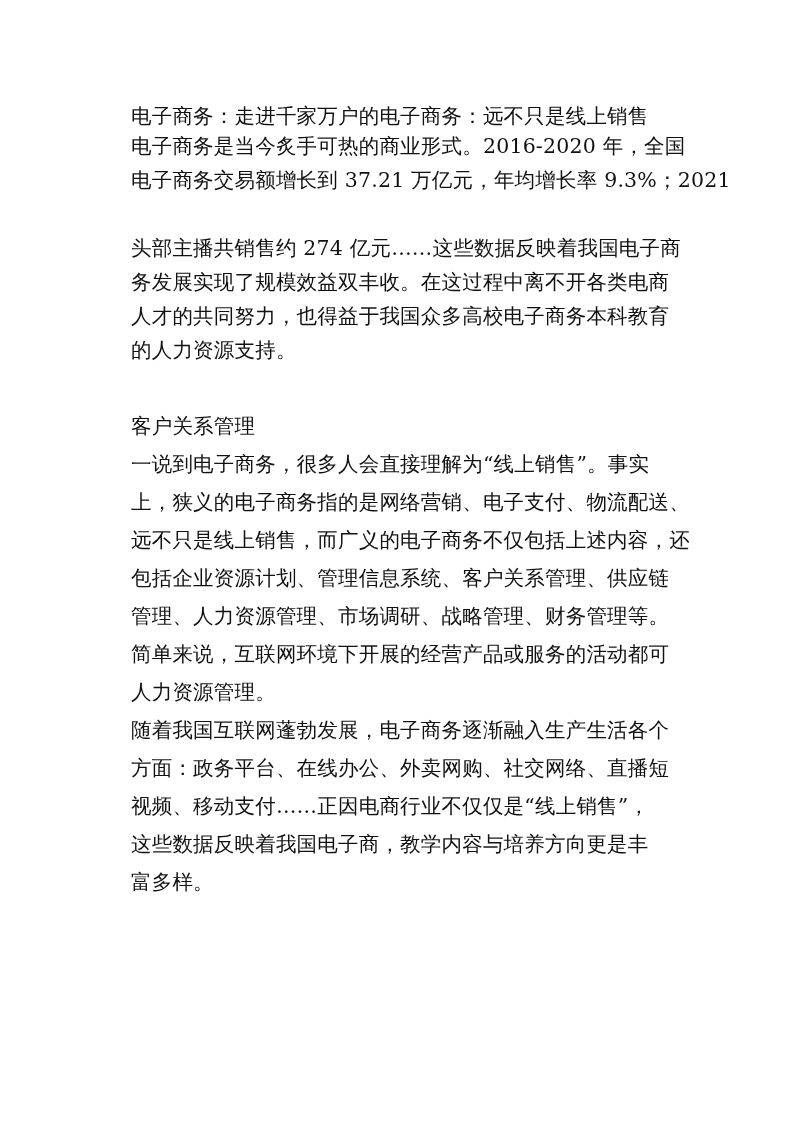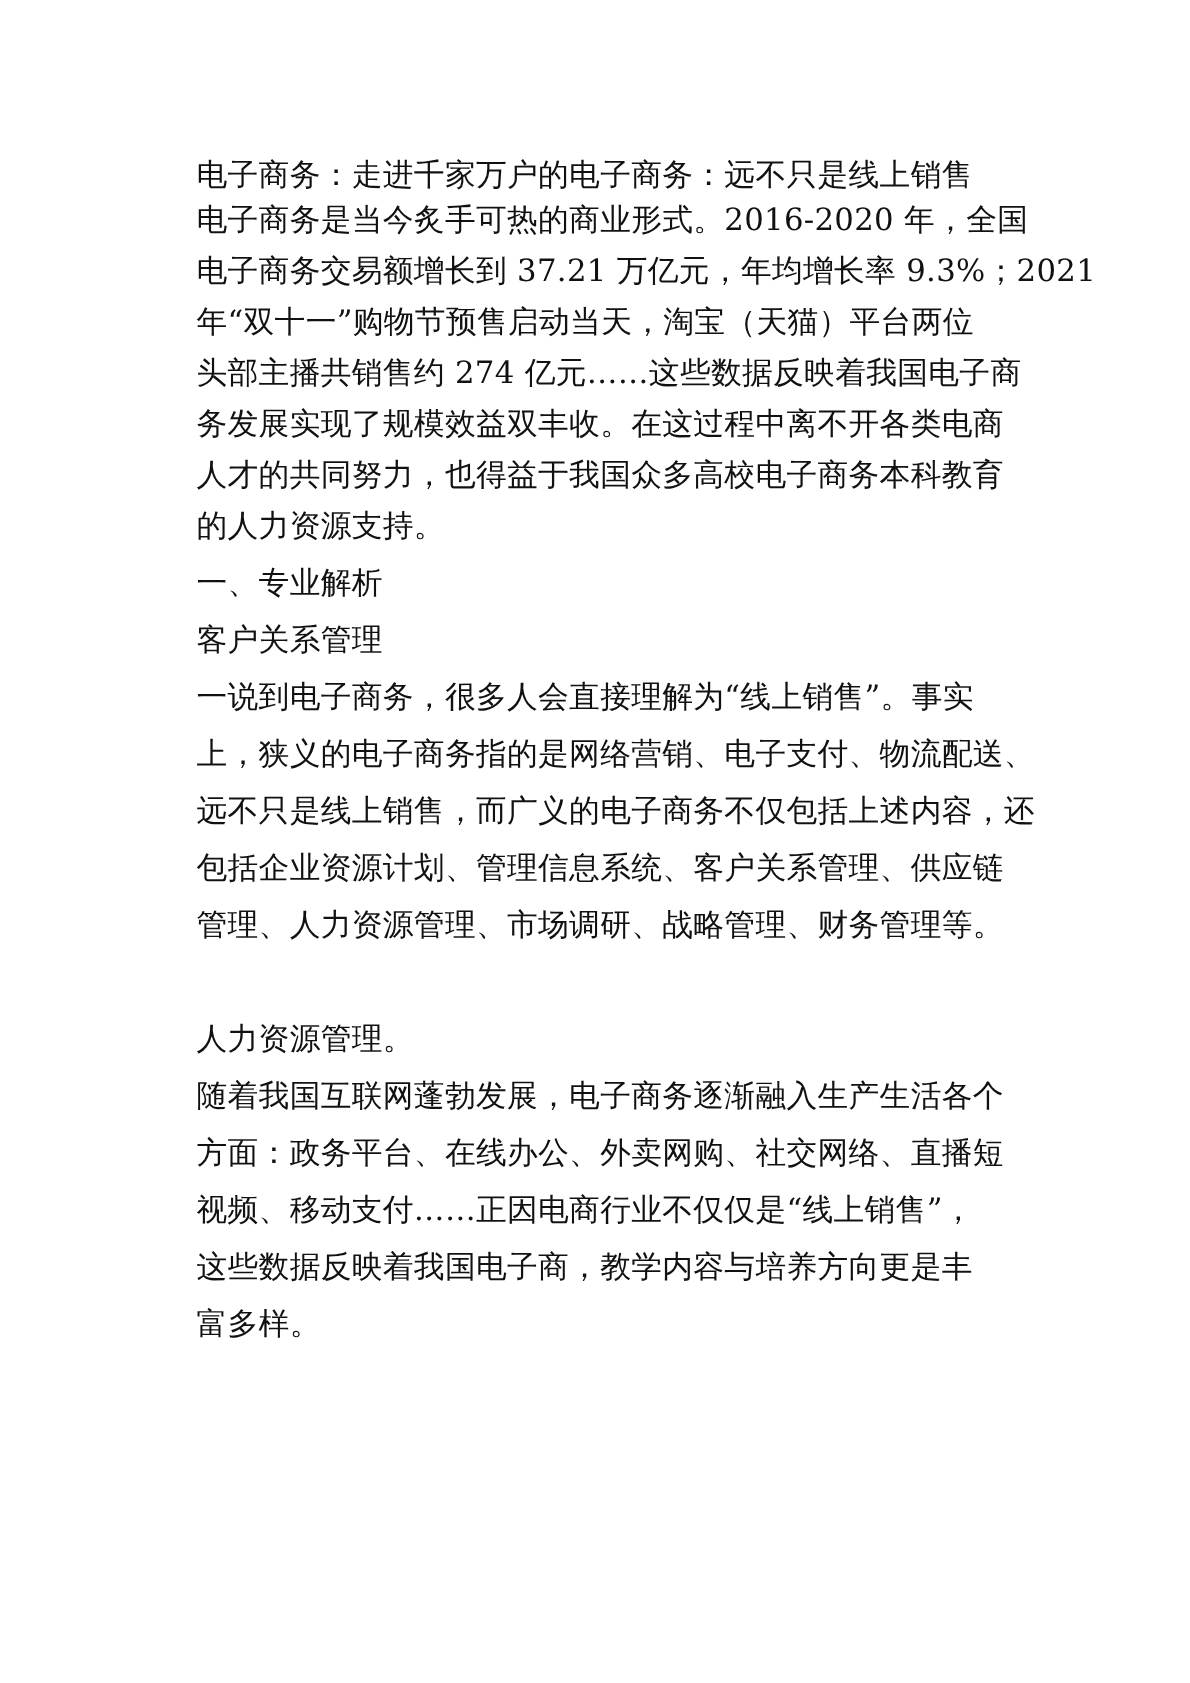--- a/index.html
+++ b/index.html
@@ -19,31 +19,30 @@
     line-height: 24px;
   }
 </style>
 </head>
 <body>
 
 <div class="page">
   <div class="line" style="top:104px">电子商务：走进千家万户的电子商务：远不只是线上销售</div>
   <div class="line" style="top:134px">电子商务是当今炙手可热的商业形式。2016-2020 年，全国</div>
   <div class="line" style="top:168px">电子商务交易额增长到 37.21 万亿元，年均增长率 9.3%；2021</div>
-  <div class="line" style="top:202px">年“双十一”购物节预售启动当天，淘宝（天猫）平台两位</div>
   <div class="line" style="top:236px">头部主播共销售约 274 亿元……这些数据反映着我国电子商</div>
   <div class="line" style="top:270px">务发展实现了规模效益双丰收。在这过程中离不开各类电商</div>
   <div class="line" style="top:304px">人才的共同努力，也得益于我国众多高校电子商务本科教育</div>
   <div class="line" style="top:338px">的人力资源支持。</div>
-  <div class="line" style="top:376px">一、专业解析</div>
   <div class="line" style="top:414px">客户关系管理</div>
   <div class="line" style="top:452px">一说到电子商务，很多人会直接理解为“线上销售”。事实</div>
   <div class="line" style="top:490px">上，狭义的电子商务指的是网络营销、电子支付、物流配送、</div>
   <div class="line" style="top:528px">远不只是线上销售，而广义的电子商务不仅包括上述内容，还</div>
   <div class="line" style="top:566px">包括企业资源计划、管理信息系统、客户关系管理、供应链</div>
   <div class="line" style="top:604px">管理、人力资源管理、市场调研、战略管理、财务管理等。</div>
+  <div class="line" style="top:642px">简单来说，互联网环境下开展的经营产品或服务的活动都可</div>
   <div class="line" style="top:680px">人力资源管理。</div>
   <div class="line" style="top:718px">随着我国互联网蓬勃发展，电子商务逐渐融入生产生活各个</div>
   <div class="line" style="top:756px">方面：政务平台、在线办公、外卖网购、社交网络、直播短</div>
   <div class="line" style="top:794px">视频、移动支付……正因电商行业不仅仅是“线上销售”，</div>
   <div class="line" style="top:832px">这些数据反映着我国电子商，教学内容与培养方向更是丰</div>
   <div class="line" style="top:870px">富多样。</div>
 </div>
 
 </body></html>

